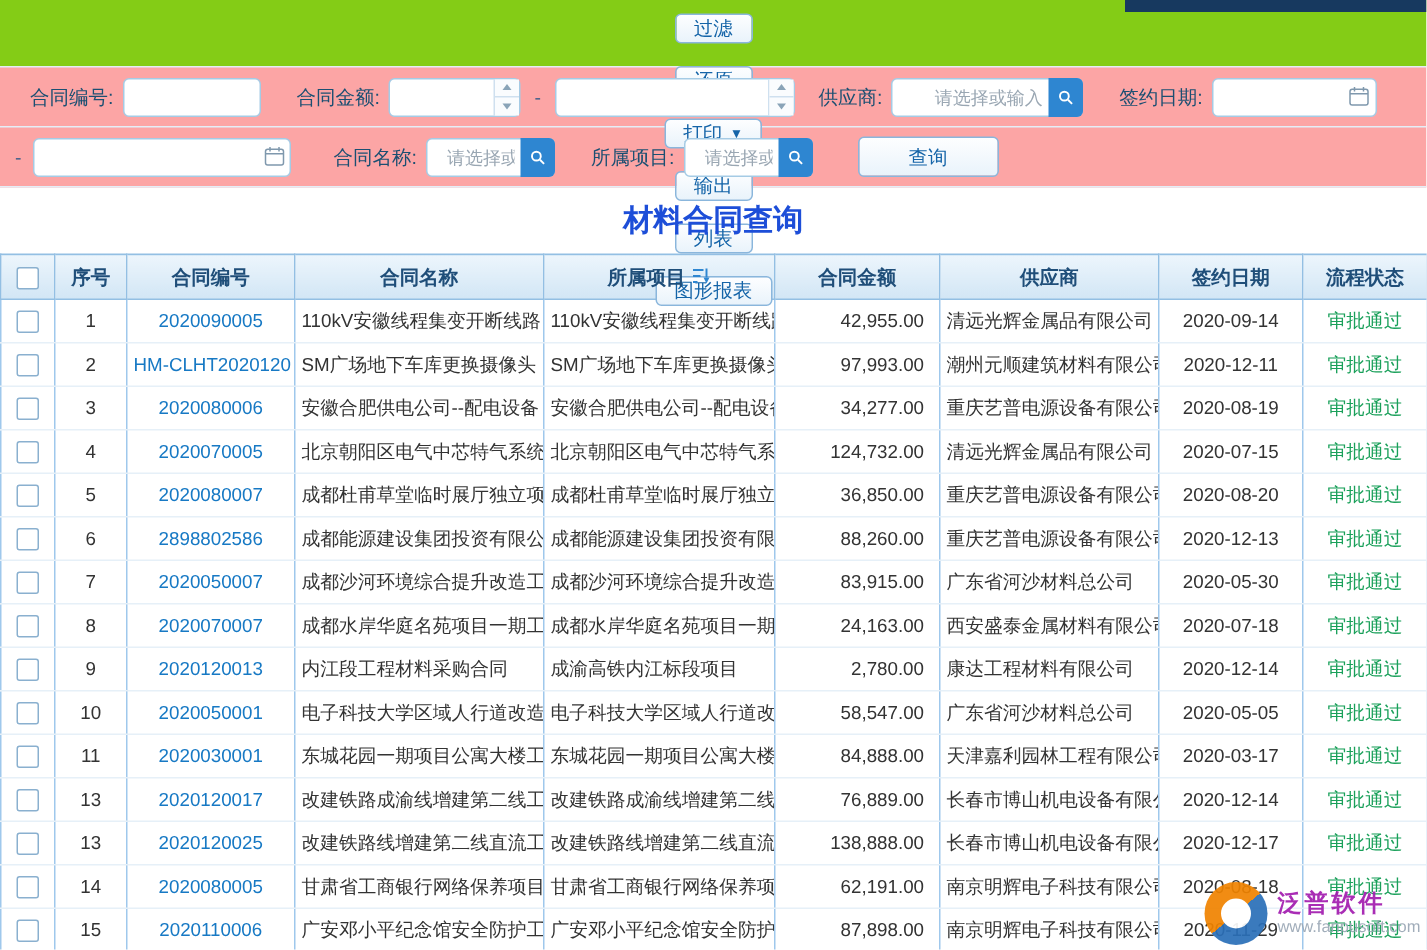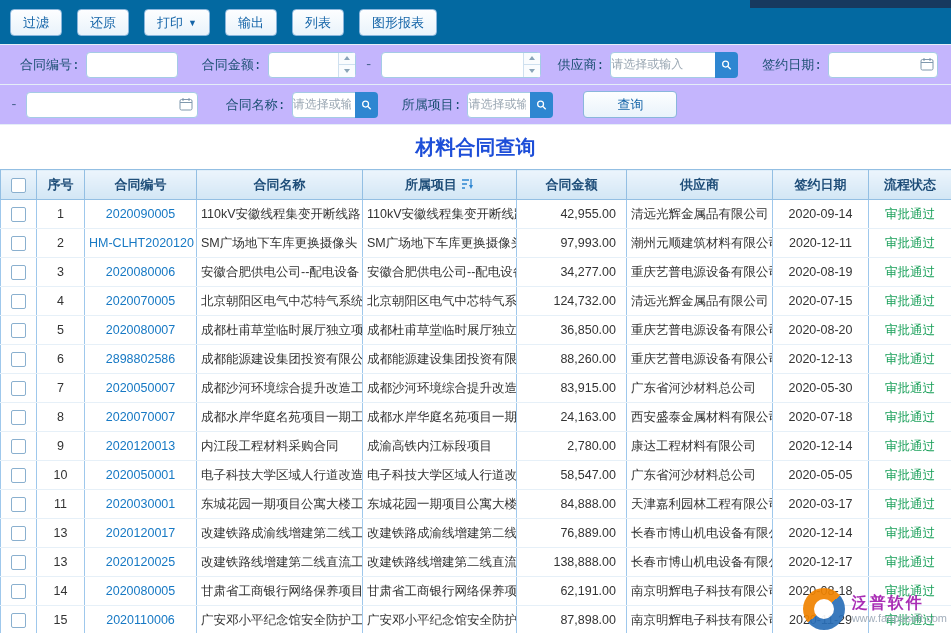--- a/index.html
+++ b/index.html
@@ -4,35 +4,35 @@
 <style>
   html,body{margin:0;padding:0;}
   body{
     width:951px;height:633px;overflow:hidden;position:relative;
     background:#fff;font-family:"Liberation Sans","DejaVu Sans",sans-serif;
   }
   
   .topstrip{position:absolute;top:0;right:0;width:201px;height:8px;background:#17395f;}
 
   
-  .toolbar{height:44px;box-sizing:border-box;padding:9px 10px 8px;display:flex;gap:15px;align-items:center;background:#0369a1;}
+  .toolbar{height:44px;box-sizing:border-box;padding:9px 10px 8px;display:flex;gap:15px;align-items:center;background:#84cc16;flex-direction:column;}
   .tbtn{
     height:27px;box-sizing:border-box;padding:0 12px;font-size:13px;color:#1464a8;
     background:linear-gradient(#fdfeff,#e9f3fb);border:1px solid #8ab6dc;border-radius:4px;
     cursor:pointer;font-family:inherit;display:inline-flex;align-items:center;gap:5px;
   }
   .caret{font-size:9px;color:#1464a8;}
 
   
-  .filter-panel{background:#c4b5fd;border-top:1px solid #e4eef7;font-family:Liberation Mono, monospace;}
+  .filter-panel{background:#fca5a5;border-top:1px solid #e4eef7;}
   .filter-row{height:40px;box-sizing:border-box;display:flex;align-items:center;padding:0 8px;border-bottom:1px solid #e4eef7;}
   .flabel{font-size:13px;color:#1b4f72;white-space:nowrap;margin-right:6px;}
   .ml12{margin-left:12px}.ml16{margin-left:16px}.ml24{margin-left:24px}.ml28{margin-left:28px}.ml30{margin-left:30px}
   .finput{height:26px;box-sizing:border-box;border:1px solid #a5cbe5;border-radius:4px;background:#fff;
-    font-size:12px;color:#333;padding:0 0;font-family:inherit;outline:none;}
+    font-size:12px;color:#333;padding:0 13px;font-family:inherit;outline:none;text-align:right;}
   .finput::placeholder{color:#9aa7b3;}
   .w92{width:92px}.w88{width:88px}.w160{width:160px}.w128{width:128px}.w110{width:110px}.w172{width:172px}.w86{width:86px}
   .sep{font-size:13px;color:#44608a;margin:0 9px;}
   .sep-first{margin:0 8px 0 2px;}
 
   .wrapfield{position:relative;display:inline-block;}
   .wrapfield .finput{width:100%;}
   
   .spin-arrows{position:absolute;right:1px;top:1px;bottom:1px;width:16px;border-left:1px solid #cfe0ef;display:flex;flex-direction:column;}
   .spin-btn{flex:1;display:flex;align-items:center;justify-content:center;cursor:pointer;background:#fafcfe;}

